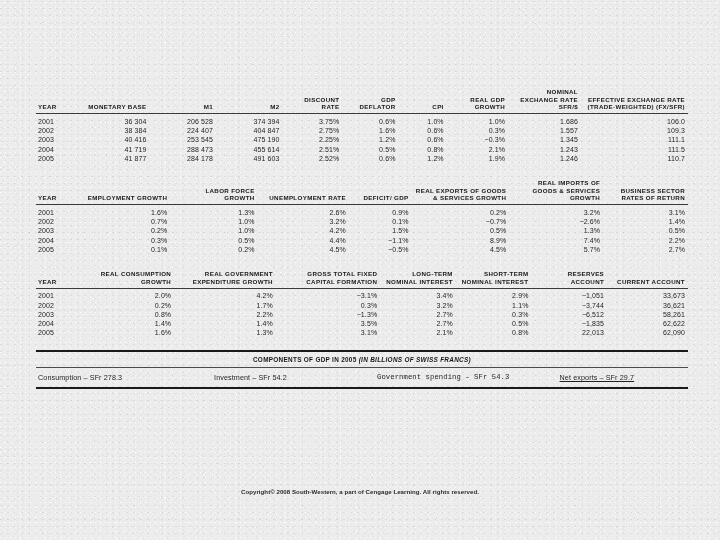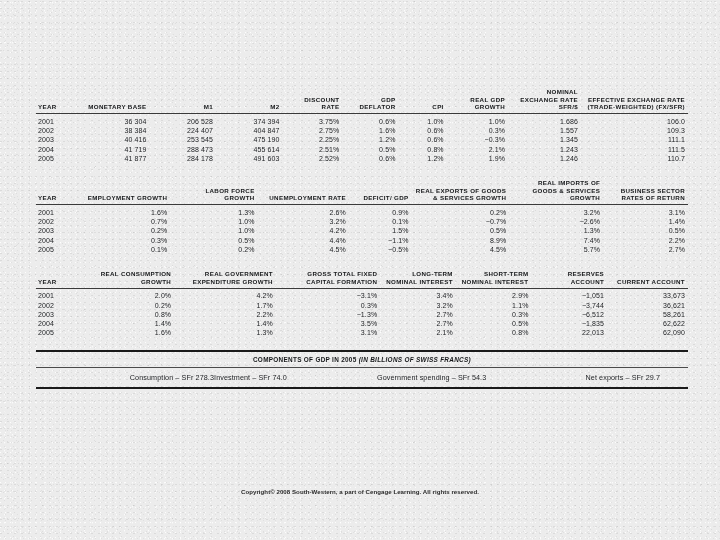--- a/index.html
+++ b/index.html
@@ -125,24 +125,24 @@
   #gdpcomp .compRow {
     display: flex;
     padding: 5px 0 5px 0;
   }
   #gdpcomp .compRow .cell {
     font-size: 7.2px;
     color: #1d1f22;
     letter-spacing: 0.1px;
     white-space: nowrap;
   }
-  #gdpcomp .compRow .cell:nth-child(1) { flex: 0 0 27%; text-align: right; padding-left: 2px;}
+  #gdpcomp .compRow .cell:nth-child(1) { flex: 0 0 27%; text-align: left; padding-left: 2px;}
   #gdpcomp .compRow .cell:nth-child(2) { flex: 0 0 25%; text-align: left; }
-  #gdpcomp .compRow .cell:nth-child(3) { flex: 0 0 28%; text-align: left; }
-  #gdpcomp .compRow .cell:nth-child(4) { flex: 1 1 auto; text-align: center; padding-right: 2px;}
+  #gdpcomp .compRow .cell:nth-child(3) { flex: 0 0 28%; text-align: left; font-family: Liberation Mono, monospace; }
+  #gdpcomp .compRow .cell:nth-child(4) { flex: 1 1 auto; text-align: left; padding-right: 2px; text-decoration: underline;}
   #gdpcomp .thickBottom {
     border-top: 2.1px solid #1a1a1a;
     height: 0;
   }
 
   #copyright {
     position: absolute;
     left: 0;
     right: 0;
     top: 488px;
@@ -426,21 +426,21 @@
         </tbody>
       </table>
     </div>
 
     <div id="gdpcomp">
       <div class="thickTop"></div>
       <div class="compTitle"><span>COMPONENTS OF GDP IN 2005 </span><em>(IN BILLIONS OF SWISS FRANCS)</em></div>
       <div class="thinMid"></div>
       <div class="compRow">
         <div class="cell">Consumption – SFr 278.3</div>
-        <div class="cell">Investment – SFr 74.0</div>
+        <div class="cell">Investment – SFr 54.2</div>
         <div class="cell">Government spending – SFr 54.3</div>
         <div class="cell">Net exports – SFr 29.7</div>
       </div>
       <div class="thickBottom"></div>
     </div>
 
   </div>
 
   <div id="copyright">Copyright© 2008 South-Western, a part of Cengage Learning. All rights reserved.</div>
 

